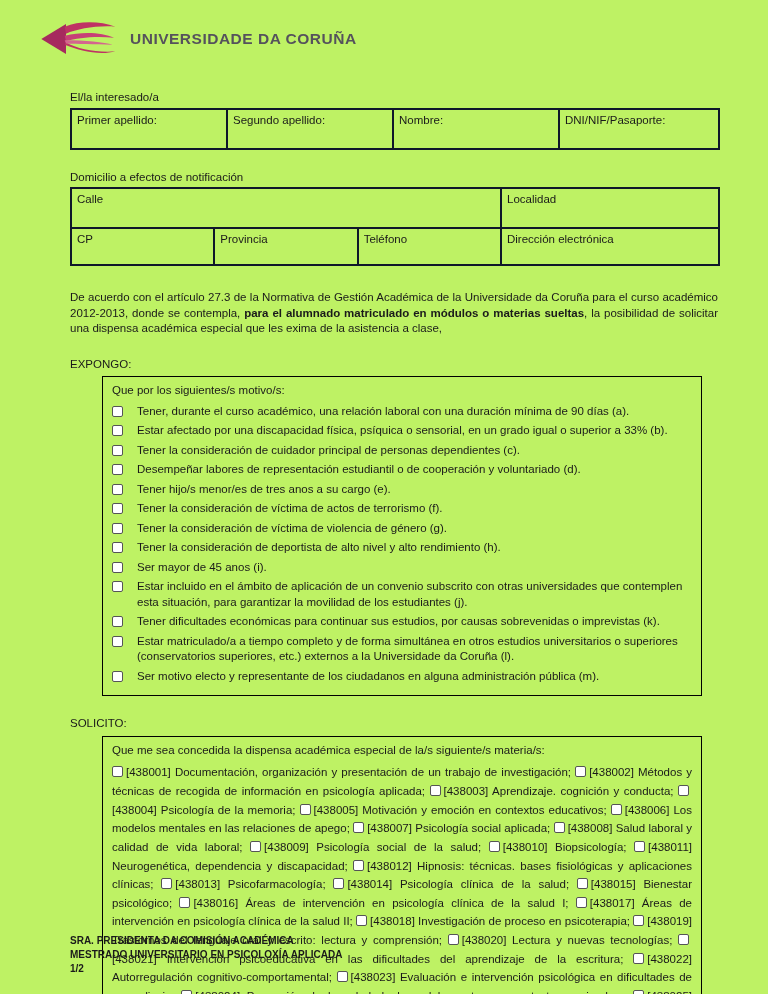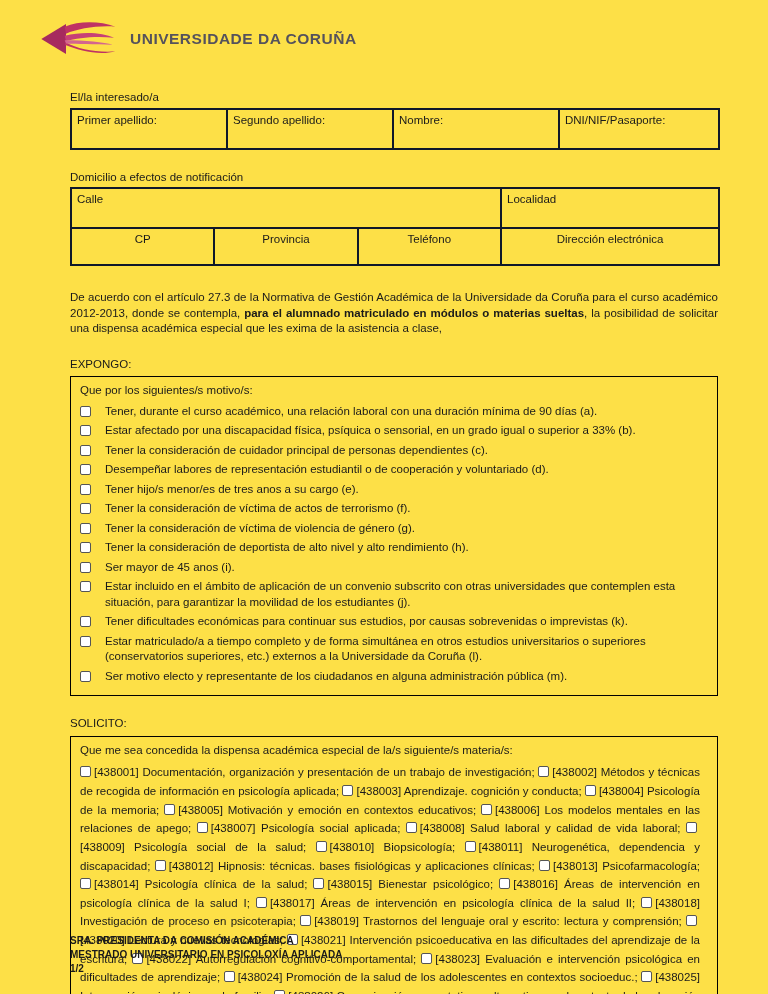--- a/index.html
+++ b/index.html
@@ -1,44 +1,44 @@
 <!DOCTYPE html>
 <html><head>
 <meta charset="utf-8">
 <style>
   * { margin:0; padding:0; box-sizing:border-box; }
   html,body { background:#e9e9e9; }
   body { font-family:"Liberation Sans", sans-serif; }
   .page {
-    width:768px; height:994px; background:#fde047; margin:0 auto;
+    width:768px; height:994px; background:#bef264; margin:0 auto;
     position:relative; padding:16px 50px 0 70px; color:#1a1a1a;
     font-size:11.5px; line-height:1.35;
   }
   .logo-row { display:flex; align-items:center; gap:12px; margin-left:-30px; height:46px; }
   .logo-mark { width:78px; height:44px; flex:0 0 auto; }
   .logo-text { font-size:15.5px; font-weight:bold; color:#55525c; letter-spacing:0.5px; }
 
   .section-label { margin-bottom:2px; }
   .sec-interested { margin-top:28px; }
   .sec-address   { margin-top:20px; }
 
   table.form-table { width:648px; border-collapse:collapse; table-layout:fixed; }
   table.form-table td {
     border:2px solid #0f172a; vertical-align:top; padding:3px 5px;
     font-size:11.5px;
   }
   .t1 td { height:40px; }
   .t2 tr:first-child td { height:40px; }
-  .t2 tr:last-child td  { height:37px;text-align:center; }
+  .t2 tr:last-child td  { height:37px; }
 
   .intro { margin-top:24px; text-align:justify; }
   .intro b { font-weight:bold; }
 
   .block-title { margin-top:20px; margin-bottom:4px; }
-  .box { border:1px solid #000; padding:6px 17px 7px 9px; width:648px; }
+  .box { border:1px solid #000; padding:6px 9px 7px 9px; width:600px;margin-left:32px; }
   .box-title { margin-bottom:5px; }
 
   .check-item { display:flex; gap:14px; margin-bottom:4px; }
   .checkbox {
     display:inline-block; width:11px; height:11px; border:1px solid #555;
     border-radius:2px; background:#fff; flex:0 0 auto; margin-top:2px;
   }
   .checkbox.inline { vertical-align:-1px; margin-right:3px; margin-top:0; }
   .check-text { flex:1 1 auto; }
 

